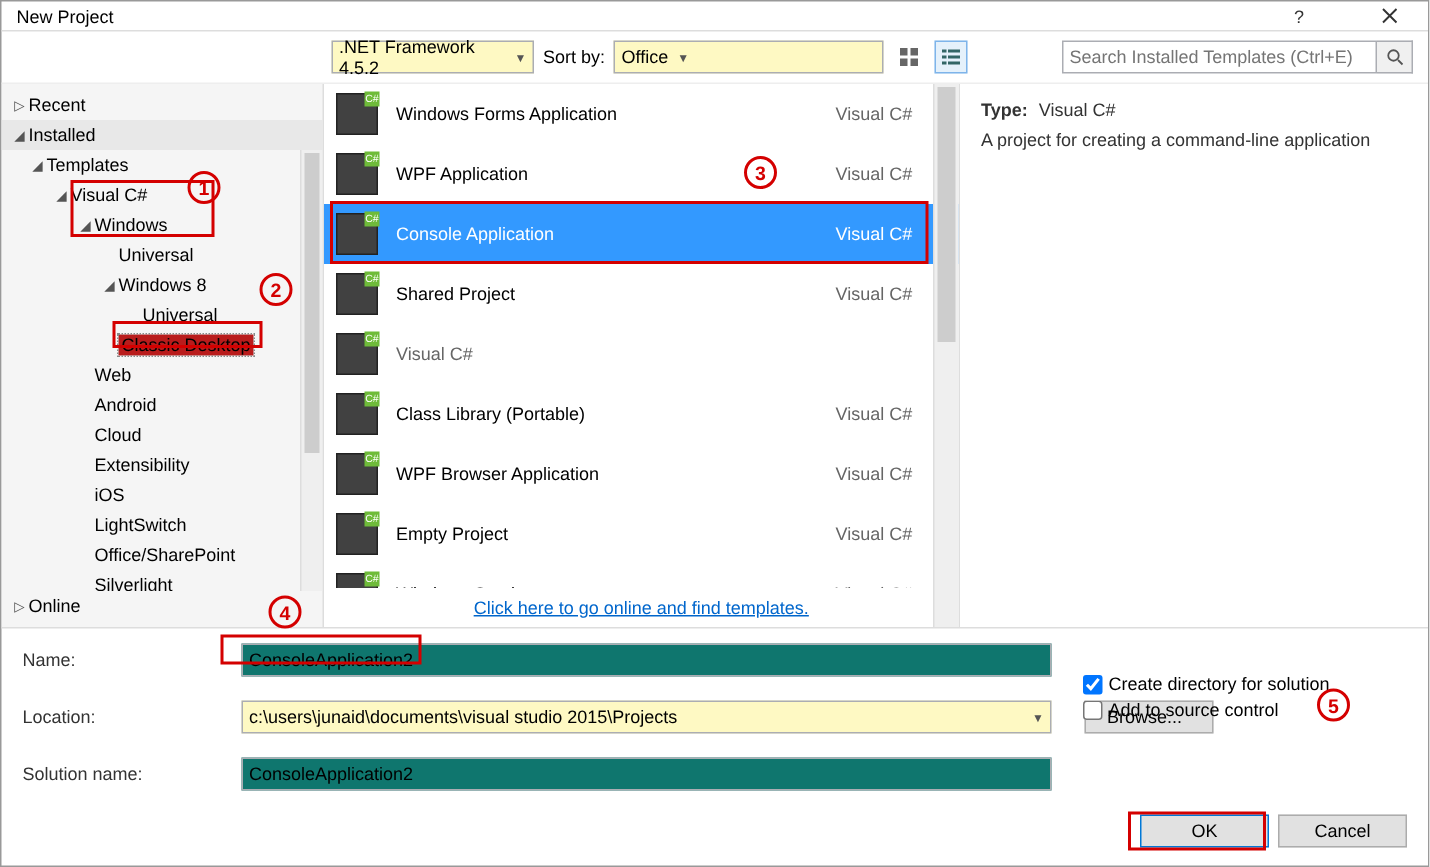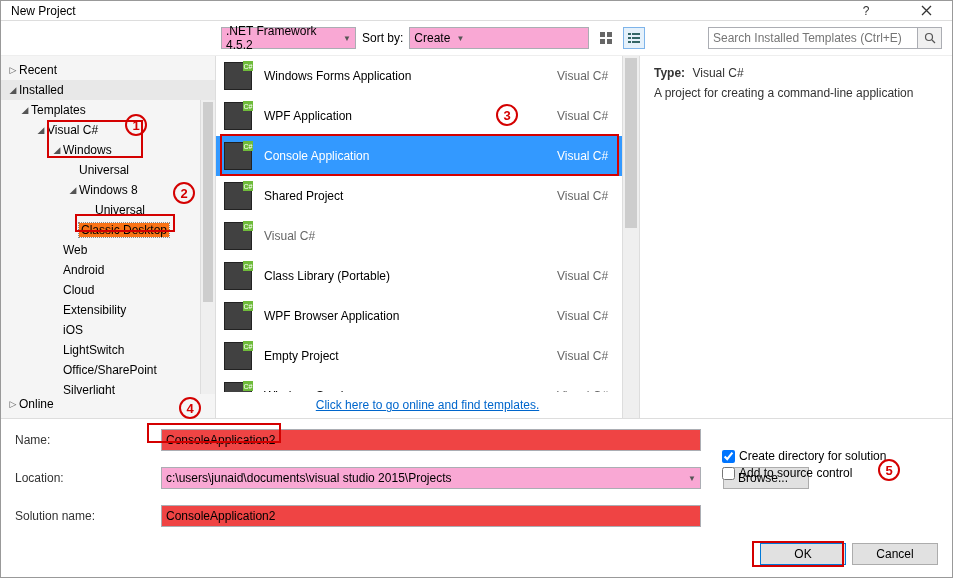--- a/index.html
+++ b/index.html
@@ -2,35 +2,35 @@
 <html><head>
 <meta charset="utf-8">
 <style>
   * { box-sizing: border-box; font-family: "Segoe UI", Tahoma, sans-serif; font-size: 12px; }
   body { margin: 0; background: #f0f0f0; }
   .dialog { width: 953px; height: 578px; background: #fff; border: 1px solid #999; position: relative; display: flex; flex-direction: column; }
   .titlebar { height: 20px; display: flex; align-items: center; padding: 0 6px; border-bottom: 1px solid #ddd; gap: 20px; }
   .titlebar .title { flex: 1; font-size: 12px; padding-left: 4px; }
   .titlebar .tb-btn { width: 40px; height: 28px; display: flex; align-items: center; justify-content: center; color: #333; }
   .toolbar-row { display: flex; align-items: center; padding: 6px 10px 6px 220px; gap: 6px; border-bottom: 1px solid #eee; }
-  .combo { height: 22px; border: 1px solid #abadb3; background: #f9a8d4; display: flex; align-items: center; padding: 0 4px; position: relative; }
+  .combo { height: 22px; border: 1px solid #abadb3; background: #fef9c3; display: flex; align-items: center; padding: 0 4px; position: relative; }
   .combo .caret { margin-left: 6px; font-size: 8px; color: #555; }
   .combo.fw { width: 135px; }
   .combo.sortby { width: 180px; }
   .view-btn { width: 22px; height: 22px; border: 1px solid transparent; display: inline-flex; align-items: center; justify-content: center; color: #555; }
   .view-btn.active { border: 1px solid #7eb4ea; background: #e5f1fb; }
   .search-wrap { margin-left: auto; display: flex; align-items: center; }
   .search { width: 210px; height: 22px; border: 1px solid #abadb3; padding: 0 4px; color: #777; background: #fff; }
   .search-btn { width: 24px; height: 22px; border: 1px solid #abadb3; border-left: none; background: #f0f0f0; display: flex; align-items: center; justify-content: center; }
   .body { flex: 1; display: flex; overflow: hidden; }
   .left { width: 215px; background: #f5f5f5; border-right: 1px solid #ddd; display: flex; flex-direction: column; padding: 4px 0; overflow: hidden; }
   .tree-item { display: flex; align-items: center; height: 20px; padding-right: 4px; cursor: default; }
   .tree-item.header { background: #e8e8e8; font-weight: normal; }
   .tree-item .arrow { width: 12px; display: inline-flex; justify-content: center; color: #555; font-size: 9px; }
-  .tree-item.sel > .txt { background: #f97316; outline: 1px dotted #888; }
+  .tree-item.sel > .txt { background: #b91c1c; outline: 1px dotted #888; }
   .left-scroll { width: 15px; background: #efefef; position: absolute; right: 0; top: 0; bottom: 0; border-left: 1px solid #ddd; }
   .left .stack { position: relative; flex: 1; overflow: hidden; }
   .red-box { border: 2px solid #d40000; position: absolute; pointer-events: none; }
   .red-circle { border: 2px solid #d40000; width: 22px; height: 22px; border-radius: 50%; position: absolute; display: flex; align-items: center; justify-content: center; color: #d40000; font-weight: bold; font-size: 13px; pointer-events: none; background: transparent; }
   .center { flex: 1; display: flex; flex-direction: column; border-right: 1px solid #ddd; position: relative; }
   .tlist { flex: 1; overflow: hidden; position: relative; }
   .trow { height: 40px; display: flex; align-items: center; padding: 0 12px 0 8px; gap: 12px; }
   .trow.sel { background: #3399ff; color: #fff; }
   .ticon { width: 28px; height: 28px; background: #414141; border: 1px solid #222; position: relative; flex: 0 0 28px; }
   .ticked { position: absolute; top: -2px; right: -2px; width: 10px; height: 10px; background: #6fbb3a; font-size: 7px; color: #fff; display: flex; align-items: center; justify-content: center; }
@@ -38,21 +38,21 @@
   .tlang { width: 70px; text-align: left; color: #666; }
   .trow.sel .tlang { color: #fff; }
   .center-scroll { width: 17px; background: #efefef; position: absolute; right: 0; top: 0; bottom: 0; border-left: 1px solid #ddd; }
   .center-scroll .thumb { position: absolute; left: 2px; right: 2px; top: 2px; height: 170px; background: #cdcdcd; }
   .online-link { text-align: center; padding: 6px; }
   .online-link a { color: #0066cc; text-decoration: underline; cursor: pointer; }
   .right { width: 312px; padding: 10px 14px; color: #333; }
   .bottom { border-top: 1px solid #ddd; padding: 10px 14px 12px 14px; position: relative; }
   .form-row { display: flex; align-items: center; margin-bottom: 16px; gap: 6px; }
   .form-row .flabel { width: 140px; color: #333; }
-  .text-input { flex: 1; max-width: 540px; height: 22px; border: 1px solid #abadb3; padding: 0 4px; background: #ef4444; }
+  .text-input { flex: 1; max-width: 540px; height: 22px; border: 1px solid #abadb3; padding: 0 4px; background: #0f766e; }
   .btn { height: 22px; border: 1px solid #acacac; background: #e1e1e1; padding: 0 14px; display: inline-flex; align-items: center; }
   .chk-row { display: flex; align-items: center; gap: 4px; margin-bottom: 3px; }
   .chk-row input { margin: 0; }
   .btn-row { display: flex; justify-content: flex-end; gap: 6px; margin-top: 8px; }
   .btn-default { border: 1px solid #0078d7; }
   svg { display: block; }
 </style>
 </head>
 <body>
 
@@ -68,21 +68,21 @@
     </div>
   </div>
 
   <div class="toolbar-row">
     <div class="combo fw">
       <span>.NET Framework 4.5.2</span>
       <span class="caret">▼</span>
     </div>
     <span>Sort by:</span>
     <div class="combo sortby">
-      <span>Create</span>
+      <span>Office</span>
       <span class="caret">▼</span>
     </div>
     <div class="view-btn">
       <svg width="12" height="12" viewBox="0 0 12 12">
           <rect x="0" y="0" width="5" height="5" fill="#666"></rect>
           <rect x="7" y="0" width="5" height="5" fill="#666"></rect>
           <rect x="0" y="7" width="5" height="5" fill="#666"></rect>
           <rect x="7" y="7" width="5" height="5" fill="#666"></rect>
         </svg>
     </div>

